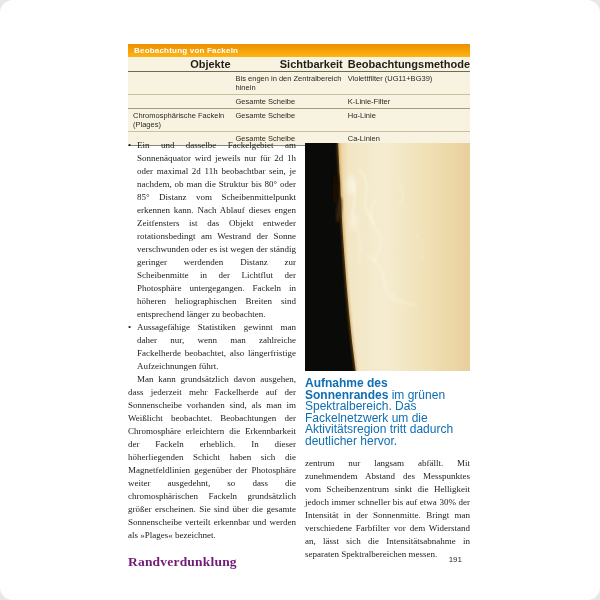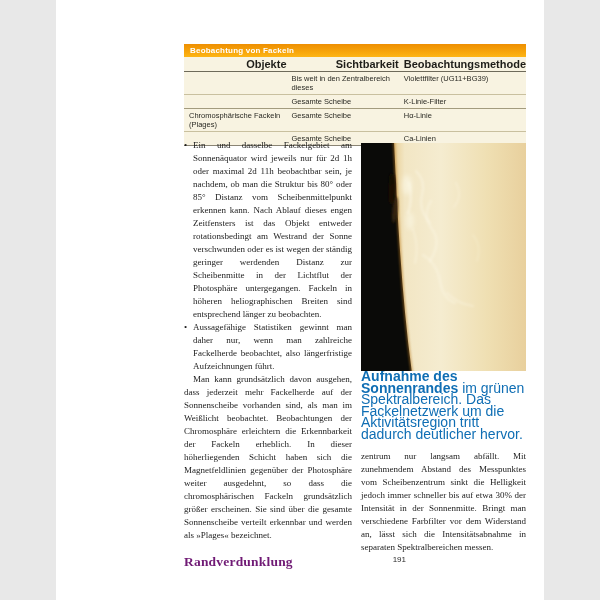--- a/index.html
+++ b/index.html
@@ -1,19 +1,20 @@
 <!DOCTYPE html>
 <html lang="de"><head>
 <meta charset="utf-8">
 <style>
   html,body{margin:0;padding:0;background:#e8e8e8;}
   .page{
-    position:relative;width:488px;height:600px;background:#ffffff;
+    position:relative;width:600px;height:600px;background:#ffffff;
     font-family:"Liberation Serif",serif;color:#1c1c1c;overflow:hidden;
     margin:0 auto;
+    border-radius:13px;
   }
   
   .facts-table{position:absolute;left:128px;top:44px;width:342px;font-family:"Liberation Sans",sans-serif;}
   .table-title{
     background:linear-gradient(#ee8f02,#f9a90c 70%,#fdb515);
     color:#ffffff;font-size:8px;font-weight:bold;line-height:9px;
     padding:2px 6px 2px 6px;letter-spacing:.2px;
   }
   .facts-table table{
     border-collapse:collapse;width:100%;
@@ -39,22 +40,22 @@
   .bullet .marker{flex:none;width:9px;}
   .bullet .txt{flex:1;text-align:justify;hyphens:auto;}
   h2.section{
     font-size:13.5px;line-height:15px;margin:12px 0 8px 0;font-weight:bold;
     font-family:"Liberation Serif",serif;letter-spacing:.2px;color:#701a75;
   }
   
   .figure{width:165px;height:228px;background:#0a0a08;position:relative;overflow:hidden;}
   .figure svg{display:block;}
   .caption{
-    margin-top:0;font-family:"Liberation Sans",sans-serif;
-    font-size:14px;line-height:11.5px;color:#0f6eb4;text-align:left;
+    margin-top:7px;font-family:"Liberation Sans",sans-serif;
+    font-size:12px;line-height:11.5px;color:#0f6eb4;text-align:left;
   }
   .caption .cap-b{font-weight:bold;}
   .col.right p.cont{margin-top:10px;}
   
   .page-number{
     position:absolute;right:138px;top:555px;
     font-family:"Liberation Sans",sans-serif;font-size:8px;color:#2b2b2b;
   }
 </style>
 </head>
@@ -73,21 +74,21 @@
       <thead>
         <tr>
           <th>Objekte</th>
           <th>Sichtbarkeit</th>
           <th>Beobachtungsmethode</th>
         </tr>
       </thead>
       <tbody>
         <tr>
           <td></td>
-          <td>Bis weit in den Zentralbereich dieses</td>
+          <td>Bis engen in den Zentralbereich hinein</td>
           <td>Violettfilter (UG11+BG39)</td>
         </tr>
         <tr>
           <td></td>
           <td>Gesamte Scheibe</td>
           <td>K-Linie-Filter</td>
         </tr>
         <tr class="group-start">
           <td>Chromosphärische Fackeln (Plages)</td>
           <td>Gesamte Scheibe</td>

